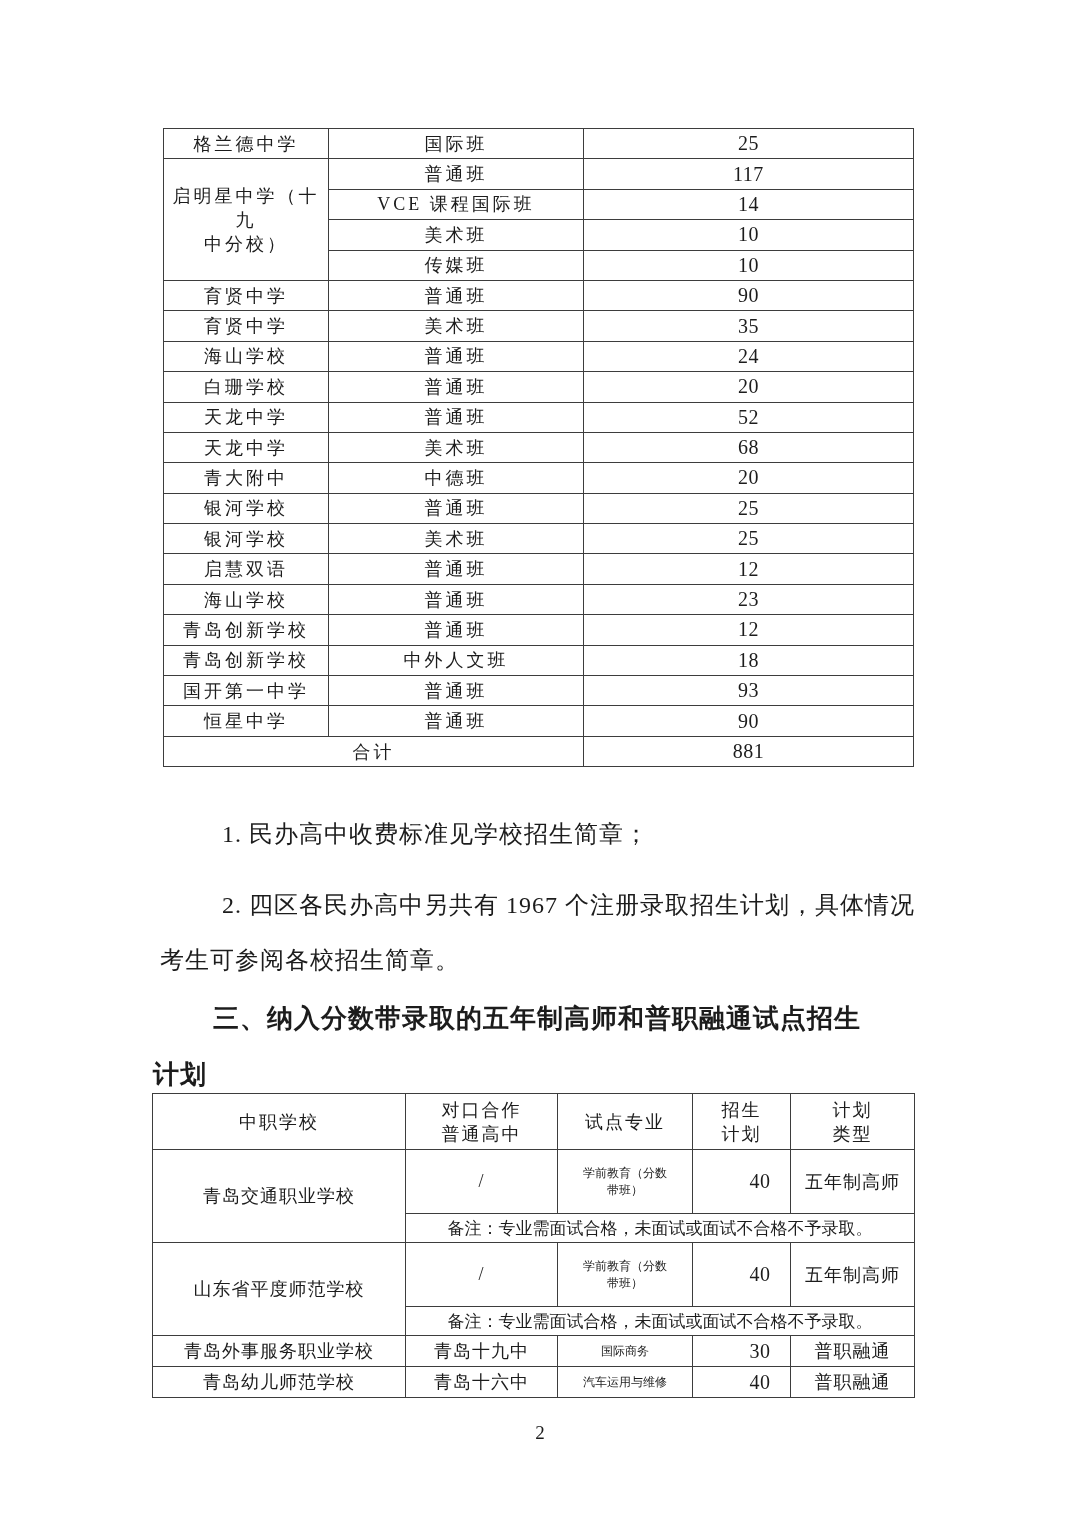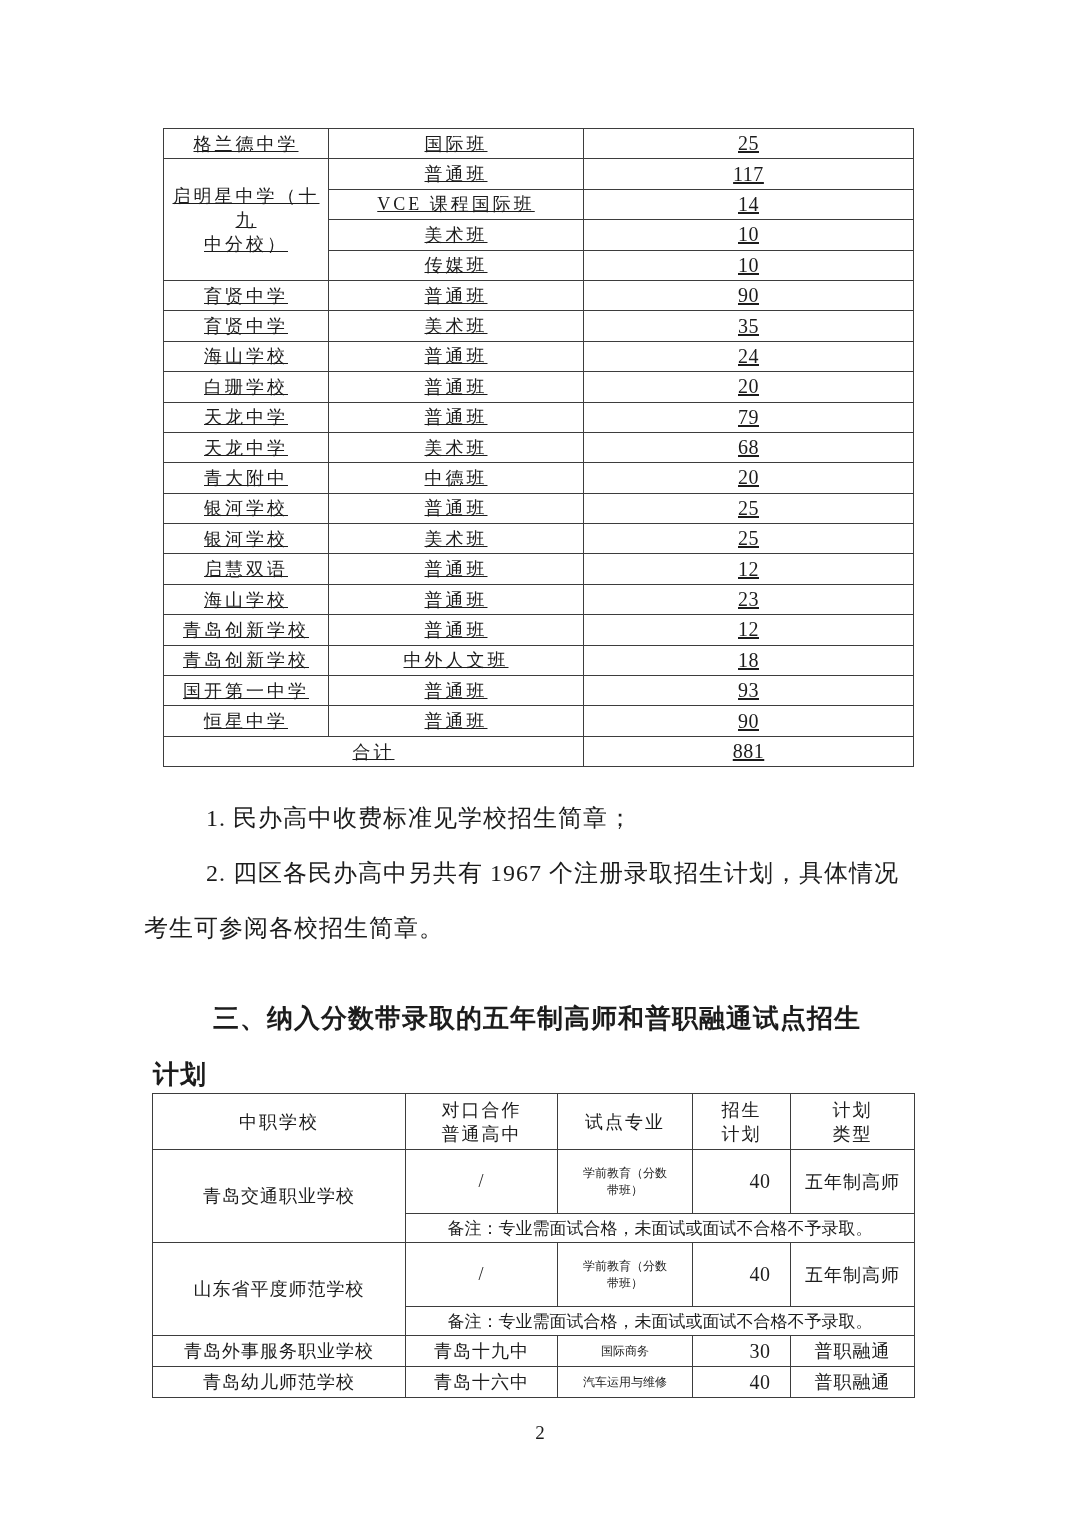--- a/index.html
+++ b/index.html
@@ -8,26 +8,26 @@
     font-family:"Liberation Serif","DejaVu Serif",serif; color:#1c1c1c;
     overflow:hidden;
   }
   table { border-collapse:collapse; table-layout:fixed; }
   td, th {
     border:1px solid #3d3d3d; text-align:center; vertical-align:middle;
     white-space:pre-line; font-weight:normal; padding:0 4px; box-sizing:border-box;
     overflow:hidden;
   }
   
-  .t1 { position:absolute; left:163px; top:128px; width:750px; font-size:18px;text-decoration:underline; }
+  .t1 { position:absolute; left:163px; top:128px; width:750px; font-size:18px; }
   .t1 td { height:30.4px; letter-spacing:3px; }
   .t1 td.num { font-size:20px; letter-spacing:0.5px; }
   
   .notes { position:absolute; left:144px; top:791px; width:798px; font-size:24px; line-height:55px; }
-  .notes p { margin:0; text-indent:62px; white-space:pre-line; letter-spacing:1px; }
+  .notes p { margin:16px; text-indent:62px; white-space:pre-line; letter-spacing:1px; }
   
   .heading {
     position:absolute; left:144px; top:982px; width:808px; margin:9px;
     font-size:26px; font-weight:bold; line-height:56px; text-indent:60px;
     white-space:pre-line; letter-spacing:1px;
   }
   
   .t2 { position:absolute; left:152px; top:1093px; width:762px; font-size:18px; }
   .t2 th { letter-spacing:2px; }
   .t2 td { letter-spacing:1px; }
@@ -95,21 +95,21 @@
           <td class="num">24</td>
         </tr>
         <tr>
           <td rowspan="1">白珊学校</td>
           <td>普通班</td>
           <td class="num">20</td>
         </tr>
         <tr>
           <td rowspan="1">天龙中学</td>
           <td>普通班</td>
-          <td class="num">79</td>
+          <td class="num">52</td>
         </tr>
         <tr>
           <td rowspan="1">天龙中学</td>
           <td>美术班</td>
           <td class="num">68</td>
         </tr>
         <tr>
           <td rowspan="1">青大附中</td>
           <td>中德班</td>
           <td class="num">20</td>

